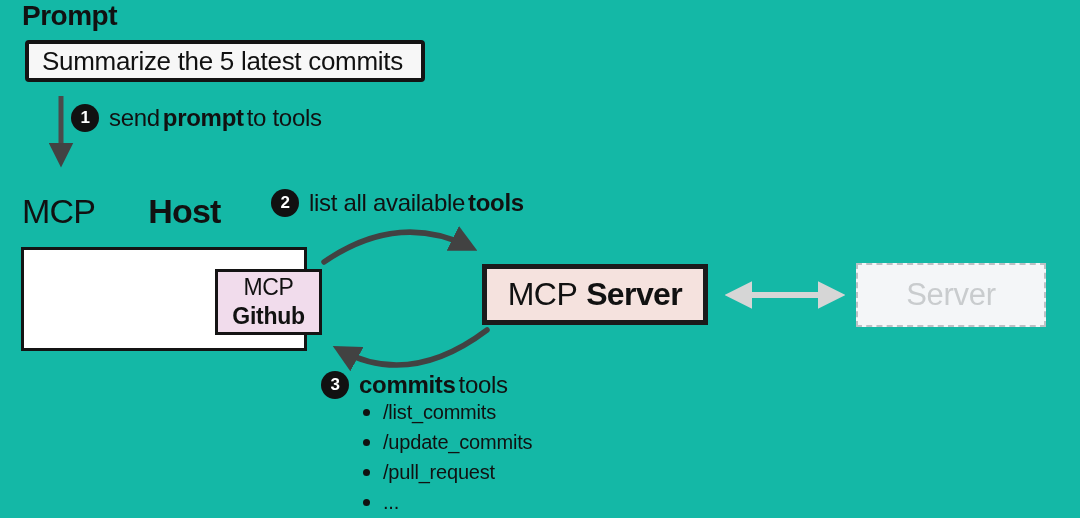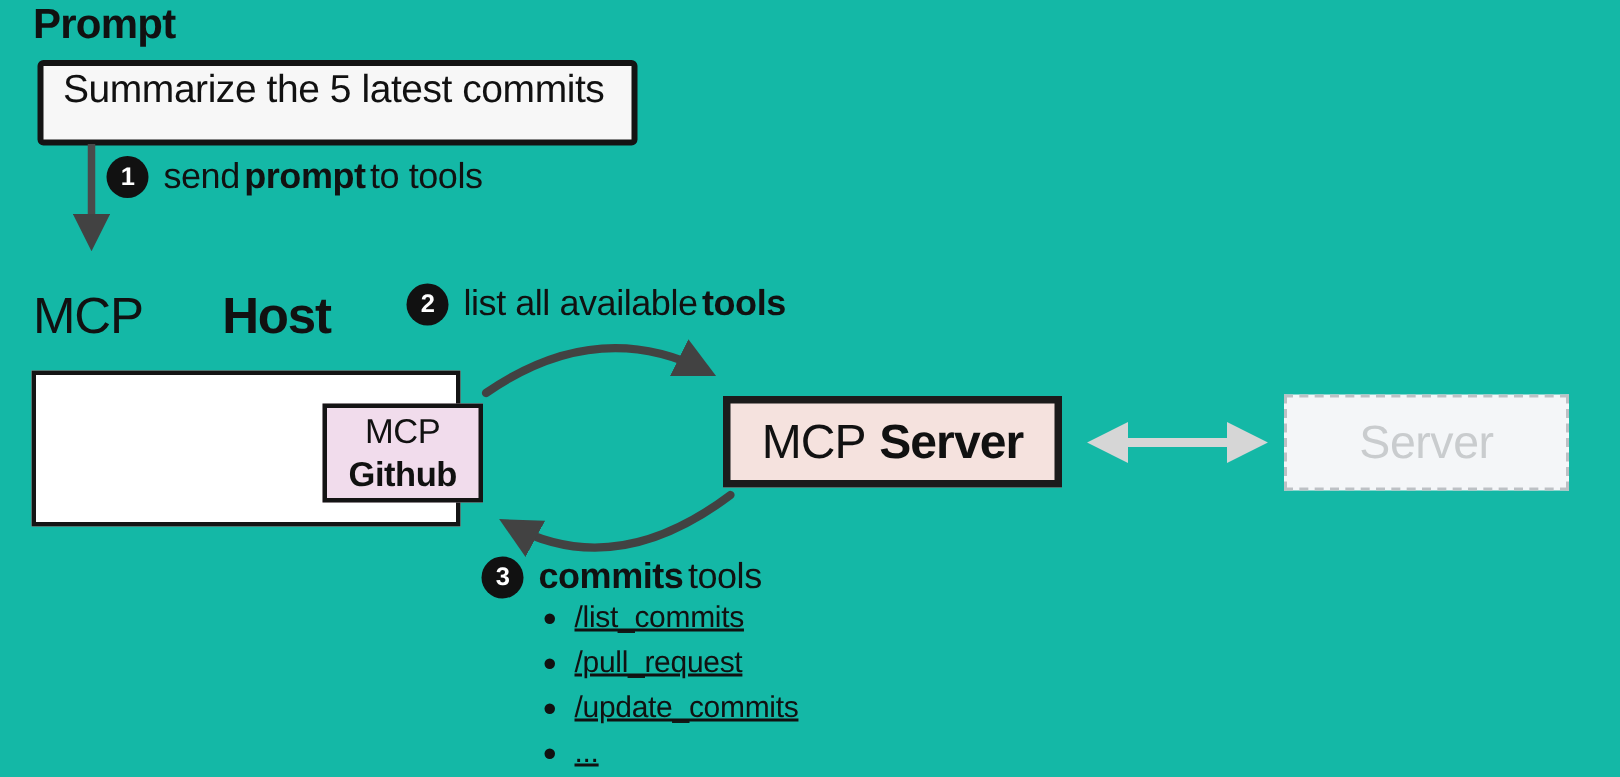--- a/index.html
+++ b/index.html
@@ -14,24 +14,24 @@
   .abs{position:absolute;}
 
   
   .prompt-heading{
     left:22px;top:0px;
     font-size:28px;font-weight:800;letter-spacing:-0.5px;
   }
 
   
   .prompt-box{
-    left:25px;top:40px;width:400px;height:57px;
+    left:25px;top:40px;width:400px;height:42px;
     background:var(--prompt_fill,#f7f7f7);
     border:4px solid #141414;border-radius:4px;
-    display:flex;align-items:flex-start;
+    display:flex;align-items:center;
     padding-left:13px;box-sizing:border-box;
     font-size:26px;letter-spacing:-0.3px;
   }
 
   
   .step{
     display:flex;align-items:center;gap:10px;
     font-size:24px;letter-spacing:-0.3px;
   }
   .step-circle{
@@ -93,21 +93,21 @@
     letter-spacing:-0.3px;
   }
 
   
   .tools-list{
     left:363px;top:401px;
     display:flex;flex-direction:column;gap:8px;
   }
   .tool-item{
     display:flex;align-items:center;gap:13px;
-    font-size:20px;letter-spacing:-0.2px;line-height:22px;text-decoration:underline;
+    font-size:20px;letter-spacing:-0.2px;line-height:22px;
   }
   .tool-bullet{
     width:7px;height:7px;border-radius:50%;
     background:#111111;flex:0 0 auto;
   }
 
   
   .arrows{
     left:0;top:0;width:1080px;height:518px;
     pointer-events:none;
@@ -172,25 +172,25 @@
     </span>
   </div>
 
   <div class="abs tools-list">
     <div class="tool-item">
       <span class="tool-bullet"></span>
       <span>/list_commits</span>
     </div>
     <div class="tool-item">
       <span class="tool-bullet"></span>
+      <span>/update_commits</span>
+    </div>
+    <div class="tool-item">
+      <span class="tool-bullet"></span>
       <span>/pull_request</span>
-    </div>
-    <div class="tool-item">
-      <span class="tool-bullet"></span>
-      <span>/update_commits</span>
     </div>
     <div class="tool-item">
       <span class="tool-bullet"></span>
       <span>...</span>
     </div>
   </div>
 
   <svg class="abs arrows" width="1080" height="518" viewBox="0 0 1080 518">
     <defs>
       <marker id="headDark" viewBox="0 0 10 10" refX="7" refY="5" markerWidth="5" markerHeight="5" orient="auto-start-reverse">

